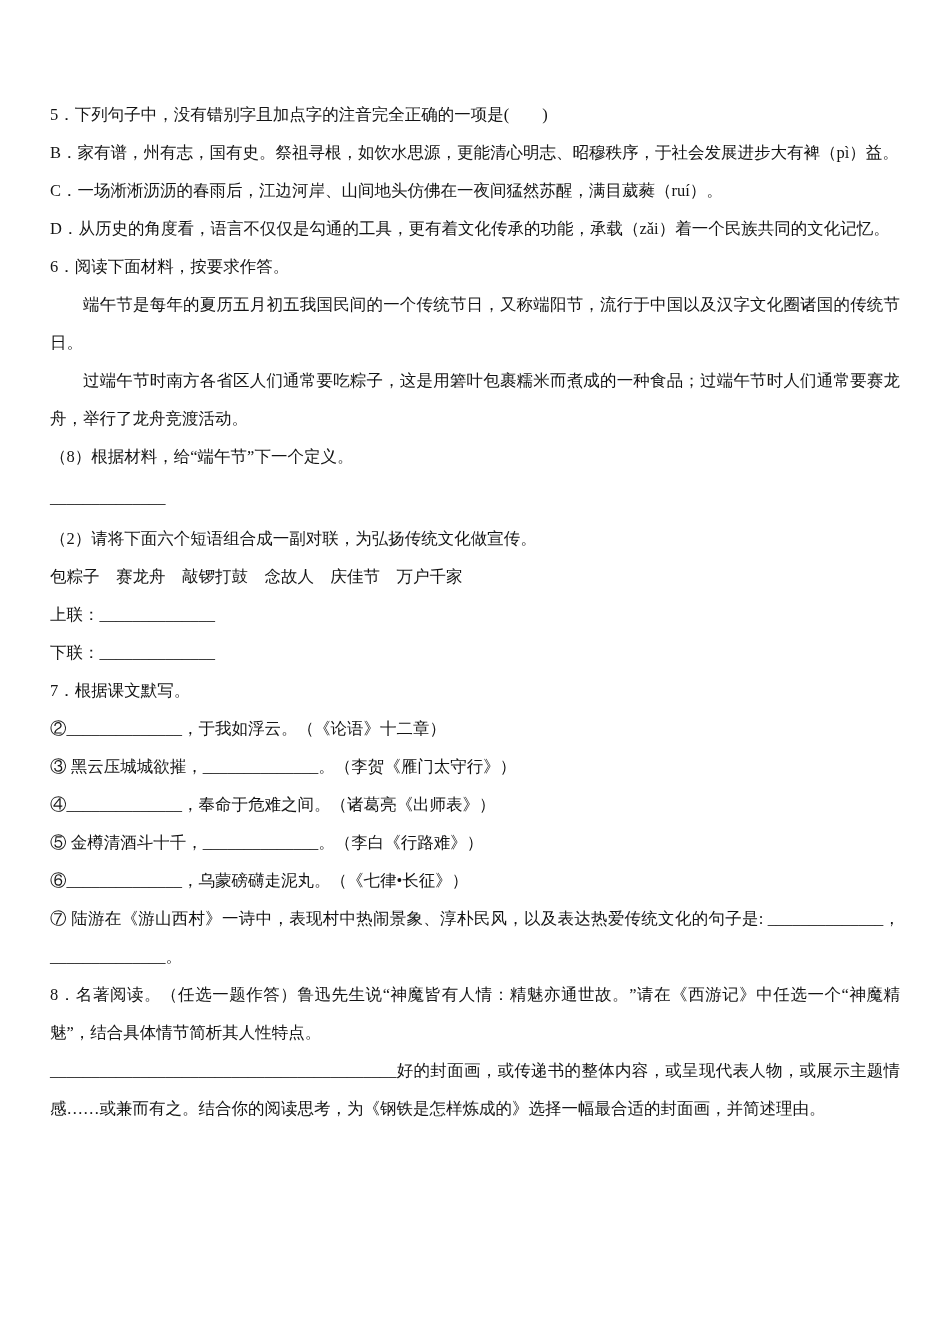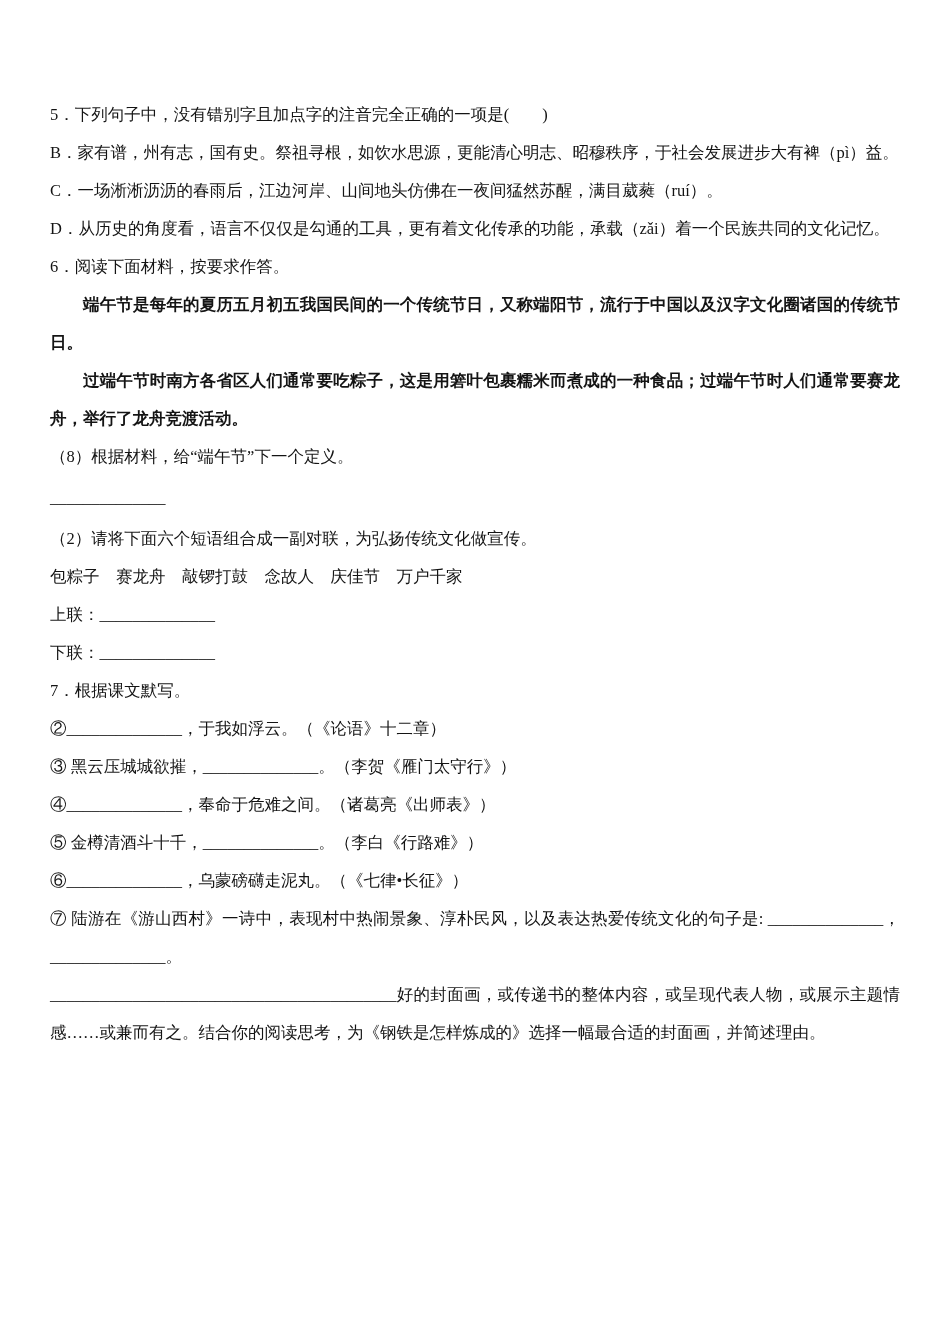--- a/index.html
+++ b/index.html
@@ -13,21 +13,20 @@
     font-size: 16.5px;
     padding: 96px 50px 40px 50px;
   }
   .doc p {
     line-height: 38px;
     margin: 0;
     text-align: justify;
   }
   .doc p.indent {
     text-indent: 2em;
-    font-weight: bold;
   }
   .doc p.gap-top {
     margin-top: 3px;
   }
   section { display: block; }
 </style>
 </head>
 <body>
 
 <div class="doc">
@@ -55,16 +54,17 @@
     <p>7．根据课文默写。</p>
     <p>②______________，于我如浮云。（《论语》十二章）</p>
     <p>③ 黑云压城城欲摧，______________。（李贺《雁门太守行》）</p>
     <p>④______________，奉命于危难之间。（诸葛亮《出师表》）</p>
     <p>⑤ 金樽清酒斗十千，______________。（李白《行路难》）</p>
     <p>⑥______________，乌蒙磅礴走泥丸。（《七律•长征》）</p>
     <p>⑦ 陆游在《游山西村》一诗中，表现村中热闹景象、淳朴民风，以及表达热爱传统文化的句子是: ______________，______________。</p>
   </section>
 
   <section>
+    <p>8．名著阅读。（任选一题作答）鲁迅先生说“神魔皆有人情：精魅亦通世故。”请在《西游记》中任选一个“神魔精魅”，结合具体情节简析其人性特点。</p>
     <p>__________________________________________好的封面画，或传递书的整体内容，或呈现代表人物，或展示主题情感……或兼而有之。结合你的阅读思考，为《钢铁是怎样炼成的》选择一幅最合适的封面画，并简述理由。</p>
   </section>
 
 </div>
 
 </body></html>

